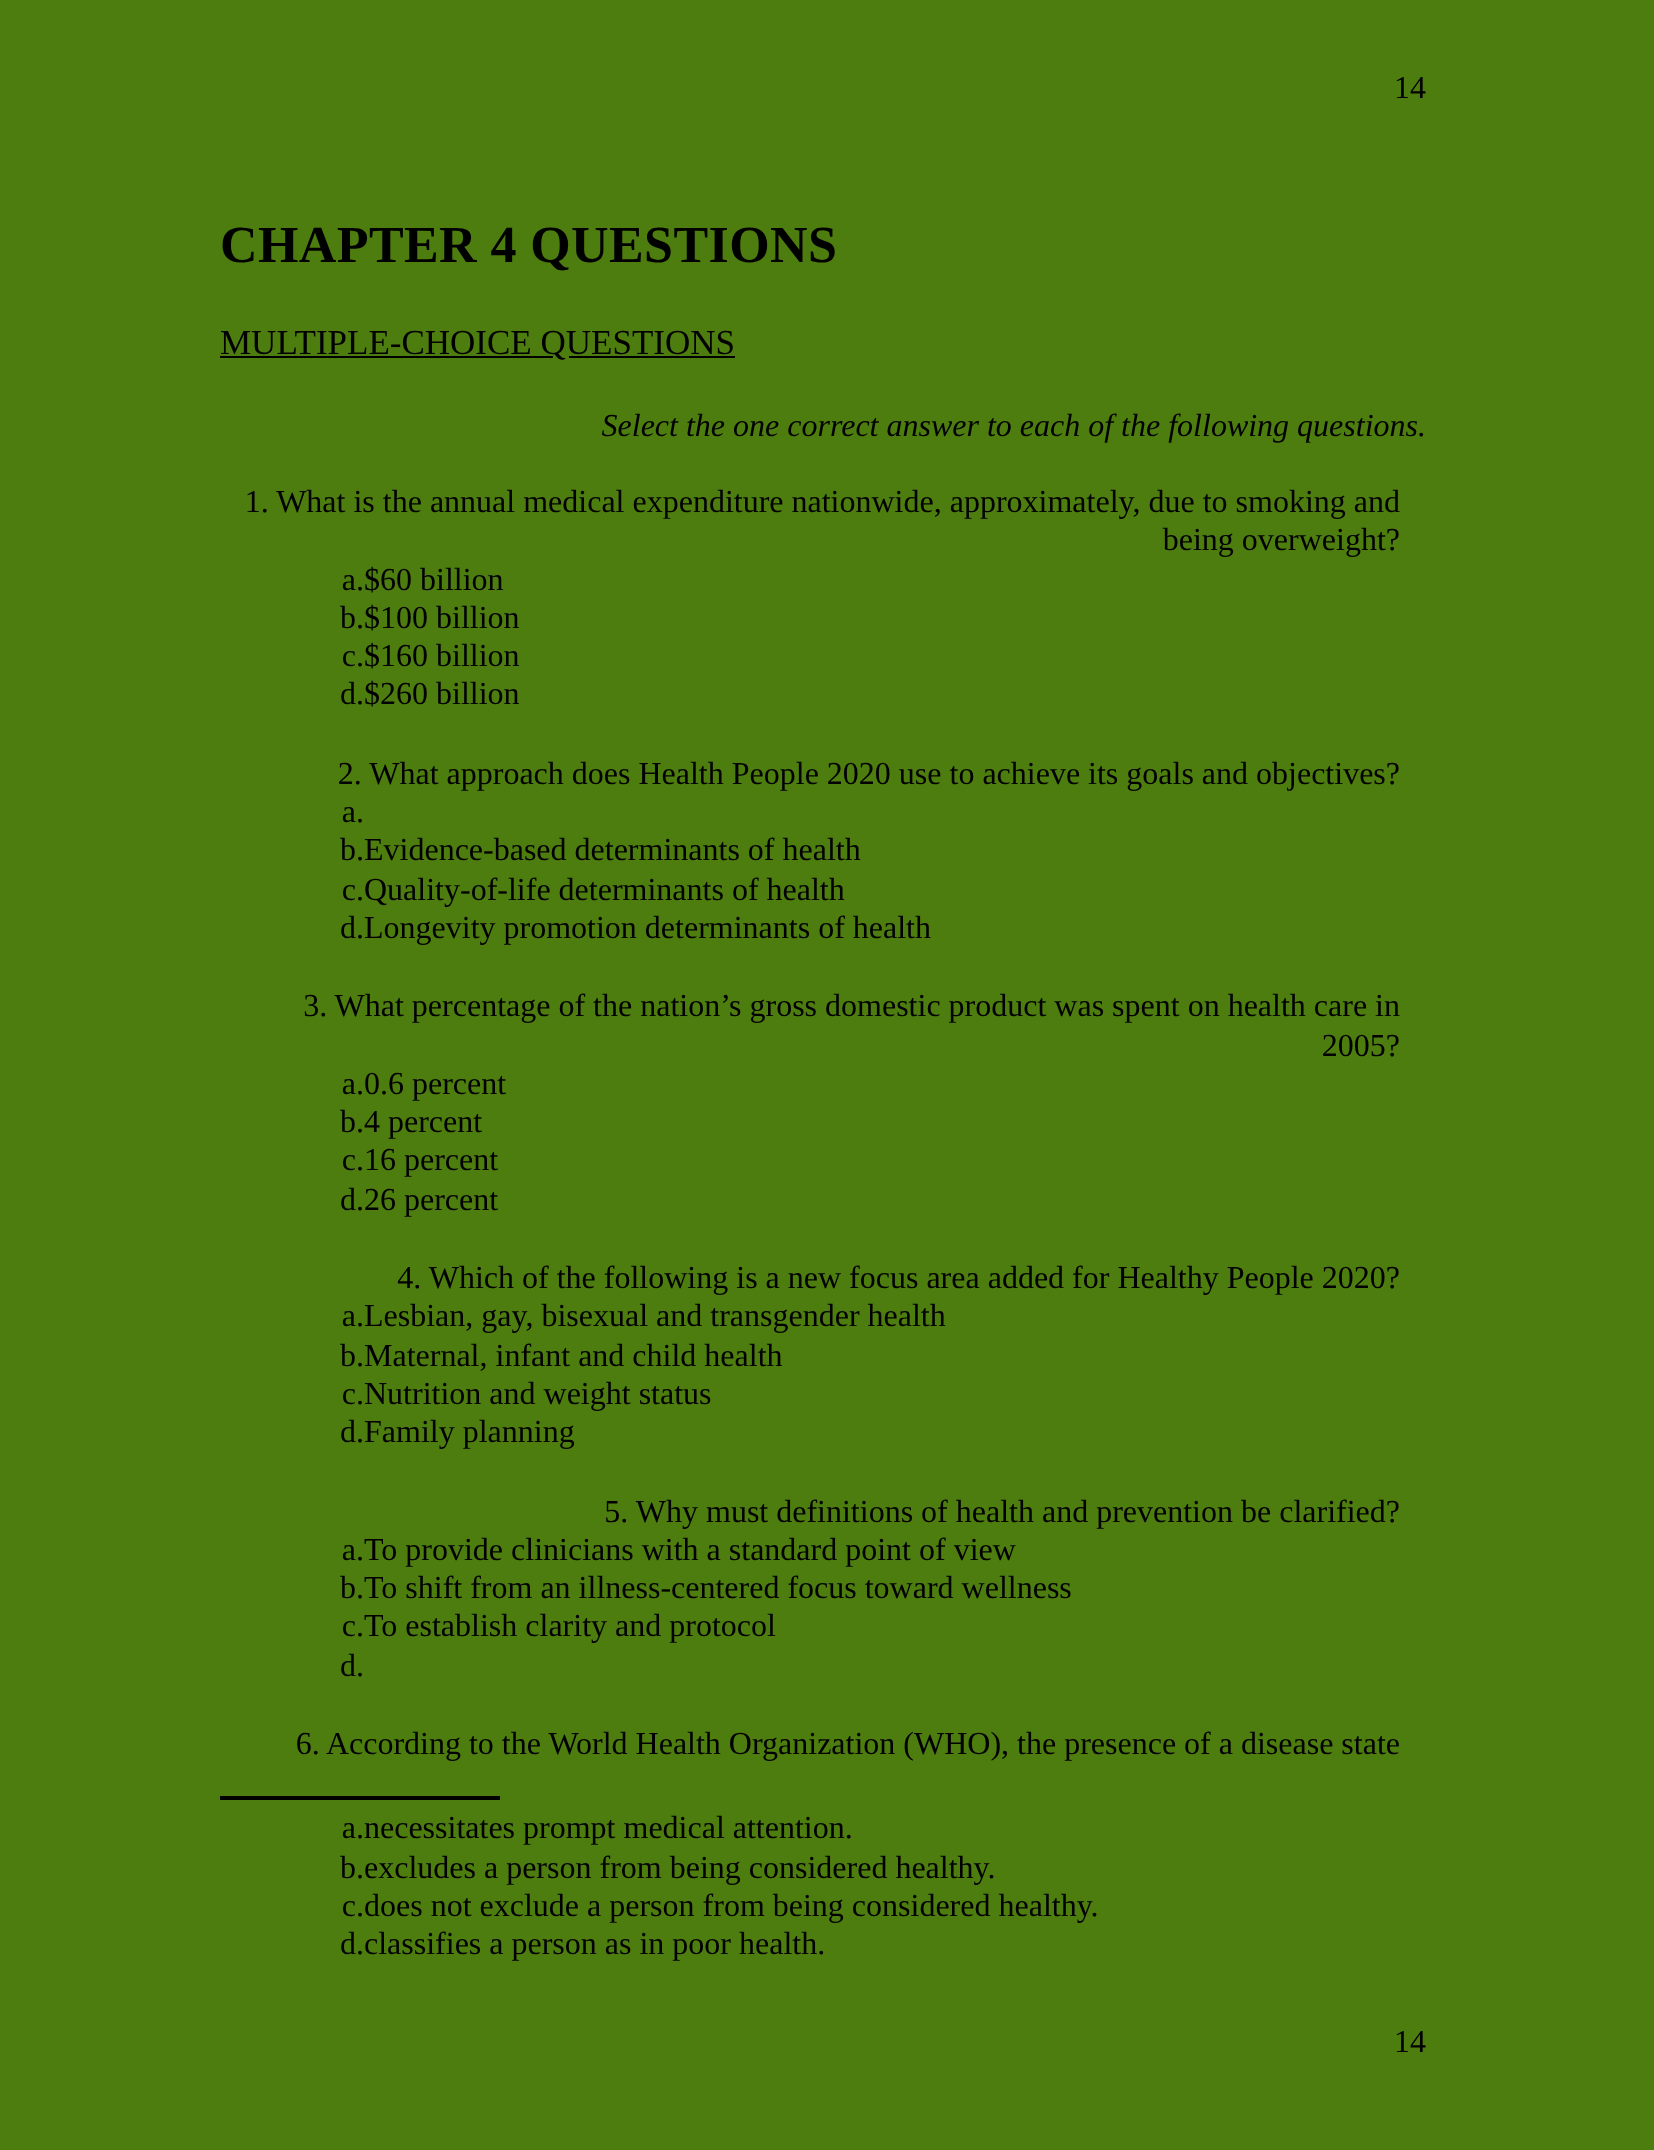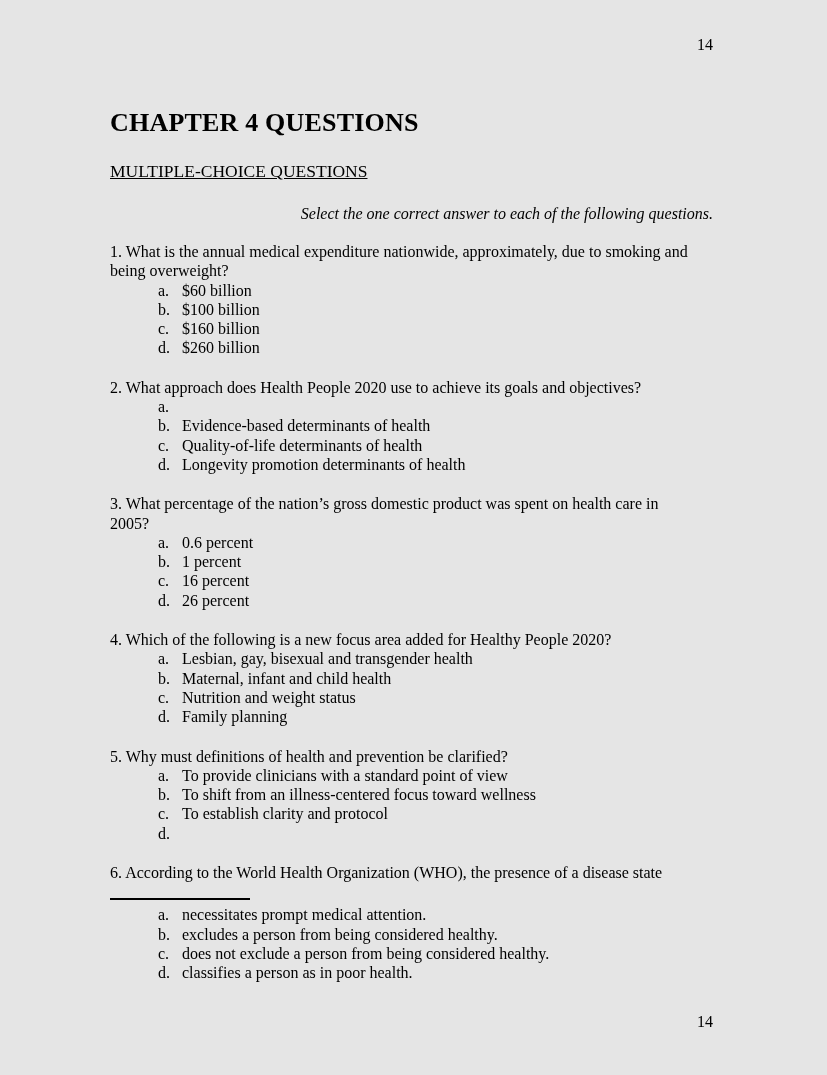--- a/index.html
+++ b/index.html
@@ -4,21 +4,21 @@
 <style>
   html, body {
     margin: 0;
     padding: 0;
     background: #ffffff;
   }
   .page {
     position: relative;
     width: 827px;
     height: 1075px;
-    background: #e5e5e5;
+    background: #4d7c0f;
     box-sizing: border-box;
     padding: 35px 114px 0 110px;
     font-family: "Liberation Serif", "DejaVu Serif", serif;
     color: #000000;
     overflow: hidden;
   }
   .page-number-top {
     text-align: right;
     font-size: 16px;
     line-height: 19px;
@@ -47,20 +47,21 @@
     font-style: italic;
     font-size: 16px;
     line-height: 19px;
     text-align: right;
   }
   .questions {
     margin-top: 19px;
   }
   .question {
     margin-bottom: 20px;
+    text-align: right;
   }
   .q-text {
     margin: 0;
     font-size: 16px;
     line-height: 19.3px;
     max-width: 590px;
   }
   .options {
     padding-left: 48px;
   }
@@ -141,21 +142,21 @@
 
     <div class="question">
       <p class="q-text"><span>3.</span> <span>What percentage of the nation’s gross domestic product was spent on health care in 2005?</span></p>
       <div class="options">
         <div class="option">
             <span class="opt-letter">a.</span>
             <span class="opt-text">0.6 percent</span>
           </div>
         <div class="option">
             <span class="opt-letter">b.</span>
-            <span class="opt-text">1 percent</span>
+            <span class="opt-text">4 percent</span>
           </div>
         <div class="option">
             <span class="opt-letter">c.</span>
             <span class="opt-text">16 percent</span>
           </div>
         <div class="option">
             <span class="opt-letter">d.</span>
             <span class="opt-text">26 percent</span>
           </div>
       </div>

